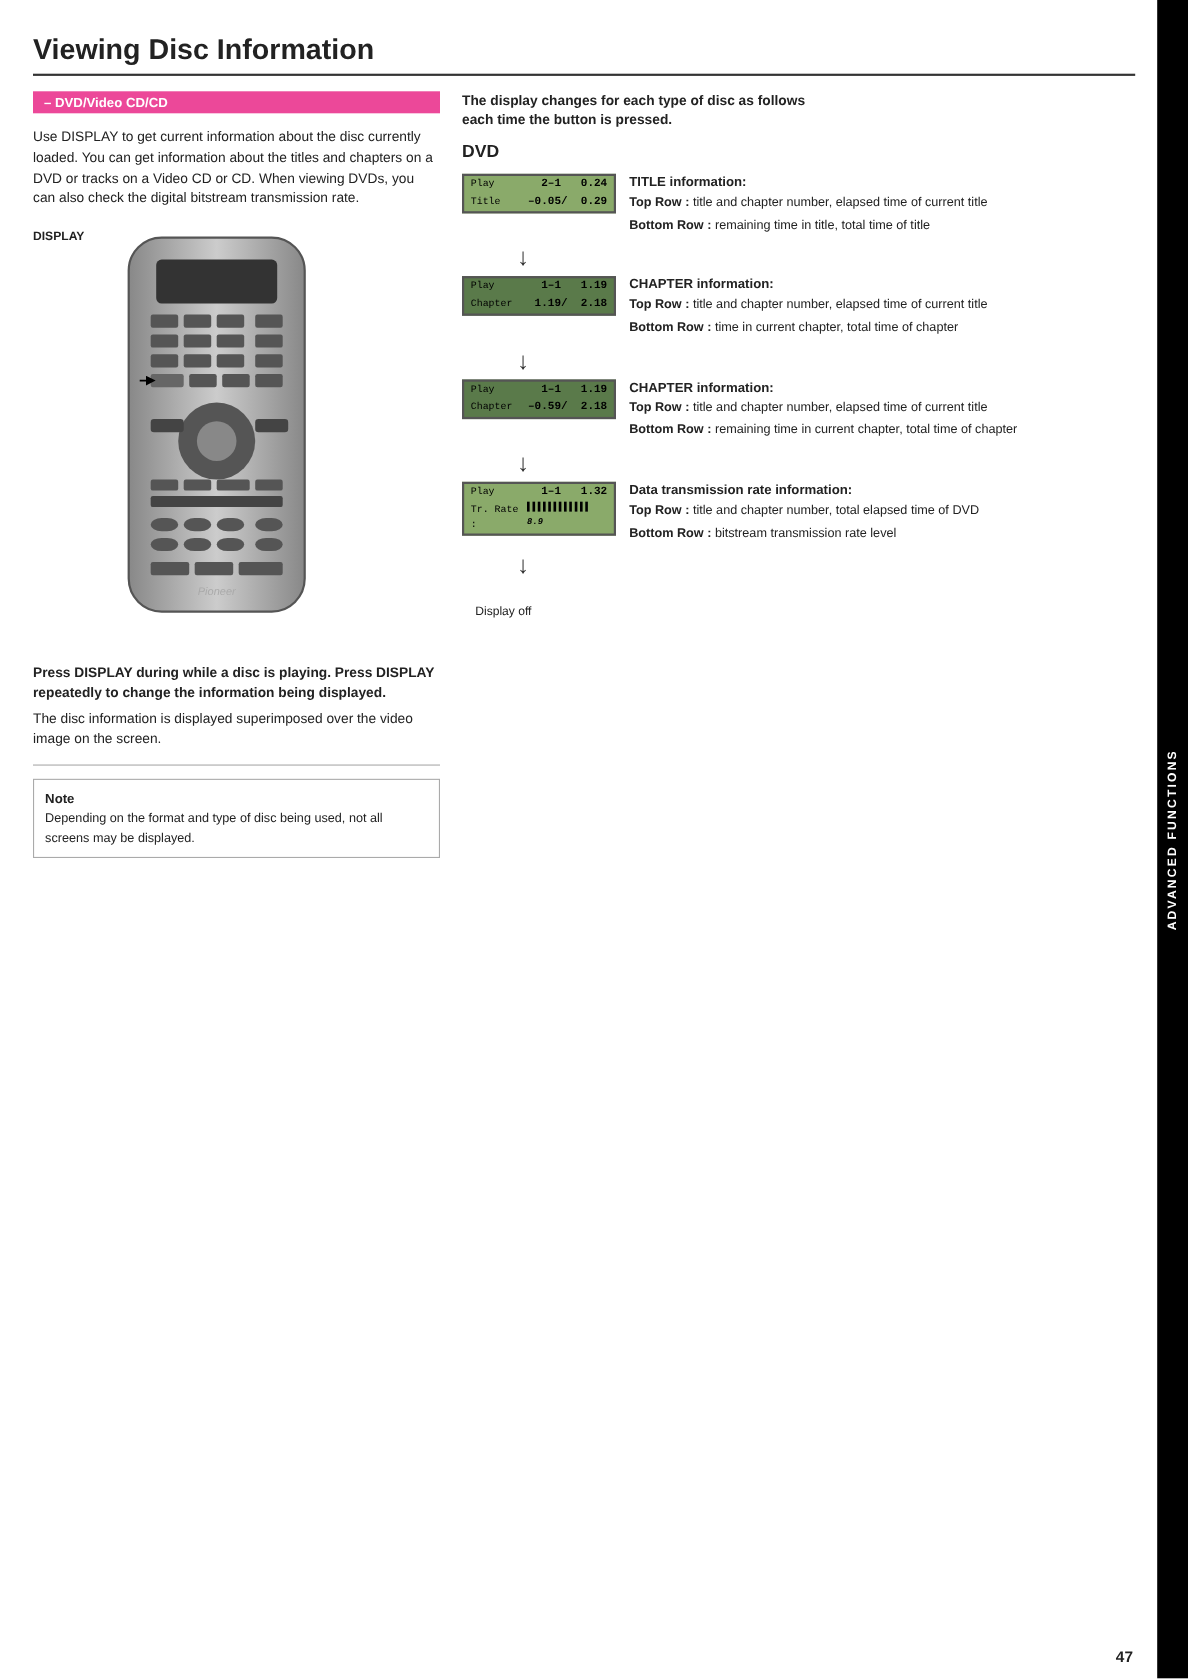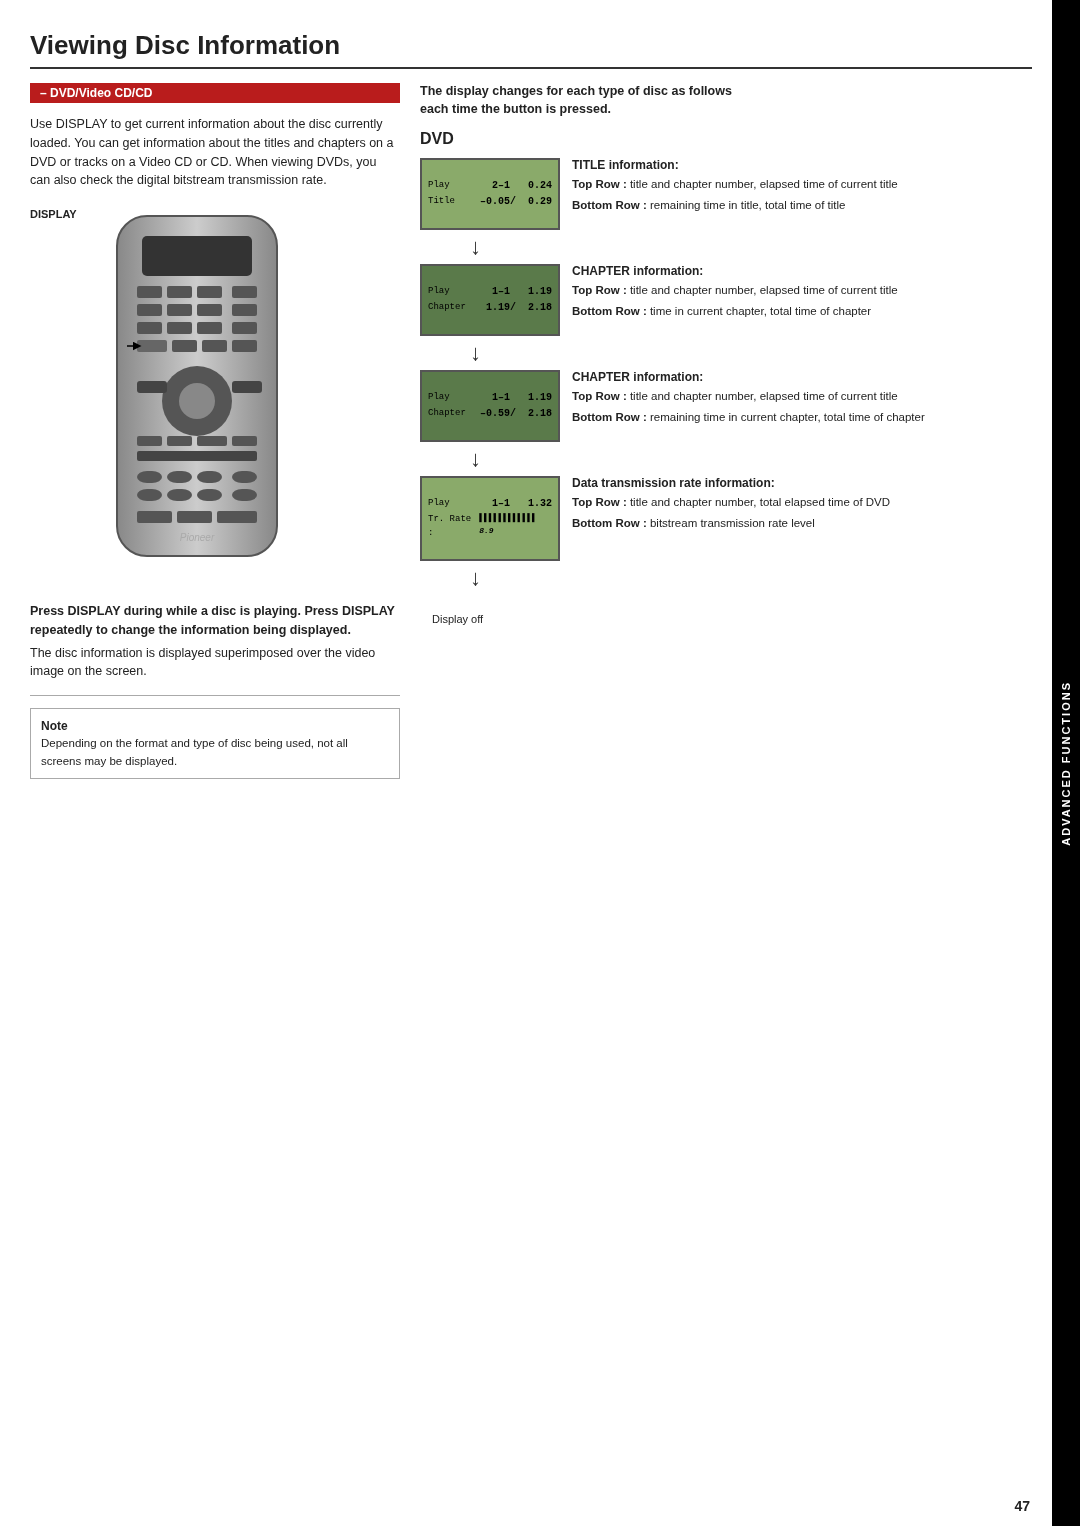--- a/index.html
+++ b/index.html
@@ -71,21 +71,21 @@
       width: 370px;
       flex-shrink: 0;
     }
 
     .right-col {
       flex: 1;
     }
 
     
     .disc-type-header {
-      background: #b91c1c;
+      background: #ec4899;
       color: #fff;
       font-size: 12px;
       font-weight: bold;
       padding: 3px 10px;
       margin-bottom: 12px;
     }
 
     .intro-text {
       font-size: 12.5px;
       line-height: 1.5;
@@ -168,21 +168,21 @@
     .dvd-label {
       font-size: 16px;
       font-weight: bold;
       margin-bottom: 10px;
     }
 
     .lcd-screen {
       width: 140px;
       background: #8aaa6a;
       border: 2px solid #555;
-      padding: 18px 6px;
+      padding: 0 6px;
       font-size: 10px;
       font-family: 'Courier New', monospace;
     }
 
     .lcd-screen .lcd-row {
       display: flex;
       justify-content: space-between;
       color: #000;
       font-size: 10px;
       line-height: 1.6;

